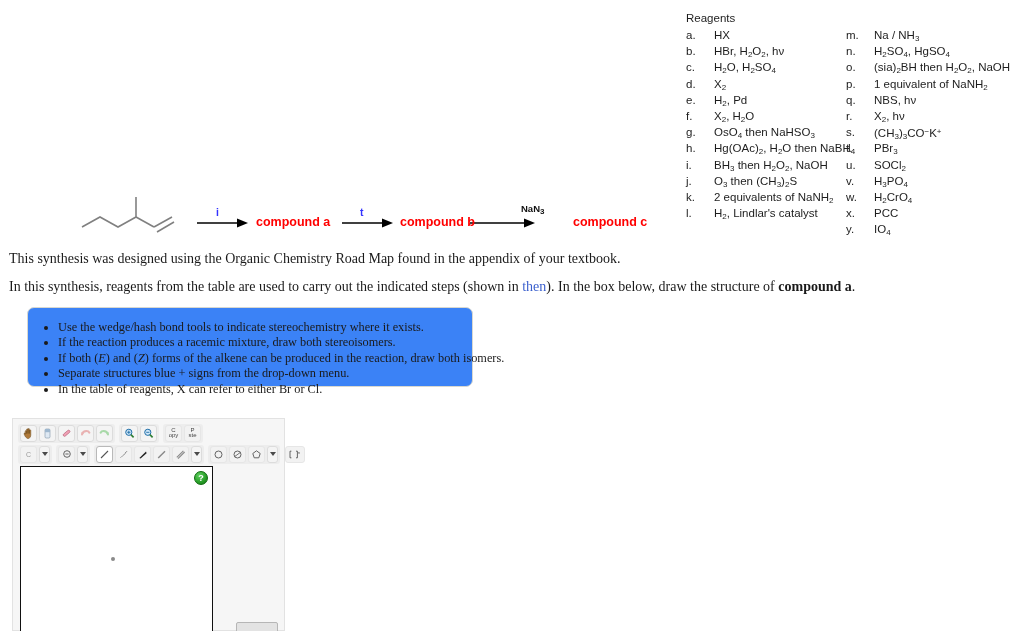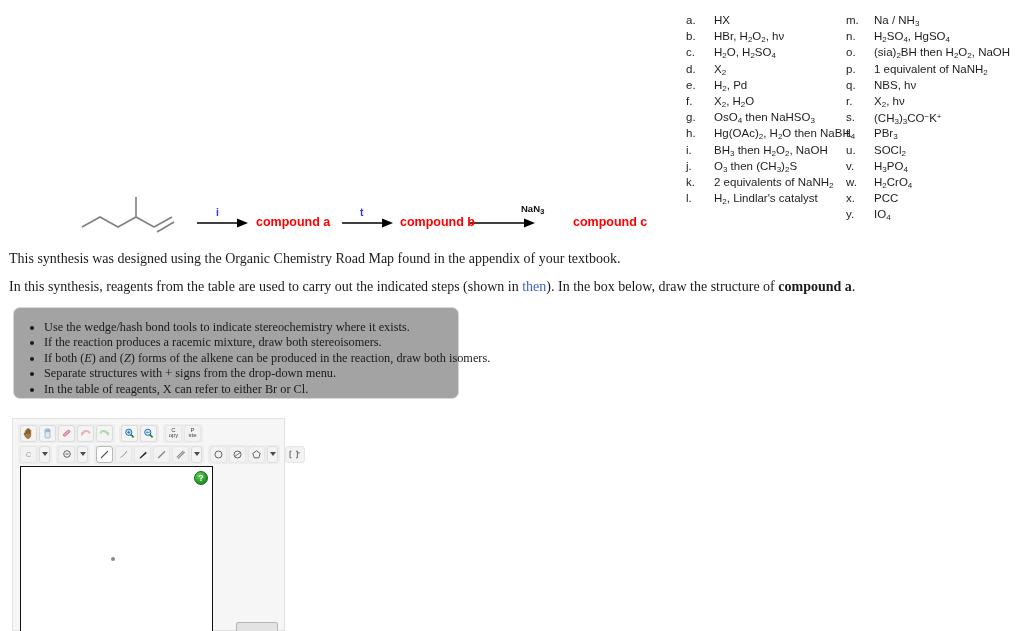--- a/index.html
+++ b/index.html
@@ -40,22 +40,22 @@
   
   .para{
     position:absolute;left:9px;font-size:14px;
     font-family:Liberation Serif, serif;color:#1a1a1a;white-space:nowrap;
   }
   .para b{font-weight:bold;}
   .blue{color:#3a5fcd;}
 
   
   #instrbox{
-    position:absolute;left:13px;top:307px;width:446px;height:92px;
-    background:#a3a3a3;border:1px solid #d8d8d0;border-radius:7px;
+    position:absolute;left:27px;top:307px;width:446px;height:80px;
+    background:#3b82f6;border:1px solid #d8d8d0;border-radius:7px;
     box-sizing:border-box;
   }
   #instrbox ul{margin:0;padding:12px 0 0 30px;list-style:disc;}
   #instrbox li{
     font-size:12.3px;font-family:"Liberation Serif",serif;
     line-height:15.4px;color:#1a1a1a;white-space:nowrap;
   }
   #instrbox li i{font-style:italic;}
 
   
@@ -106,20 +106,21 @@
   }
   #bottombtn{
     position:absolute;left:236px;top:622px;width:42px;height:12px;
     background:#e3e3e3;border:1px solid #b6b6b6;border-radius:2px;box-sizing:border-box;
   }
 </style>
 </head>
 <body>
 
 <div id="reagents">
+  <p class="rg-title">Reagents</p>
   <div class="rg-cols">
     <div class="rg-col left">
         <div class="rg-row">
           <span class="rg-key">a.</span>
           <span class="rg-val">HX</span>
         </div>
         <div class="rg-row">
           <span class="rg-key">b.</span>
           <span class="rg-val">HBr, H<sub>2</sub>O<sub>2</sub>, hν</span>
         </div>
@@ -261,21 +262,21 @@
 
 <div class="para" style="top:279px;">
   <span>In this synthesis, reagents from the table are used to carry out the indicated steps (shown in </span><span class="blue">then</span><span>). In the box below, draw the structure of </span><b>compound a</b><span>.</span>
 </div>
 
 <div id="instrbox">
   <ul>
       <li>Use the wedge/hash bond tools to indicate stereochemistry where it exists.</li>
       <li>If the reaction produces a racemic mixture, draw both stereoisomers.</li>
       <li>If both (<i>E</i>) and (<i>Z</i>) forms of the alkene can be produced in the reaction, draw both isomers.</li>
-      <li>Separate structures with + signs from the drop-down menu.</li>
+      <li>Separate structures blue + signs from the drop-down menu.</li>
       <li>In the table of reagents, X can refer to either Br or Cl.</li>
     </ul>
 </div>
 
 <div id="editor">
 
   <div class="tbrow r1">
     <div class="grp">
       <div class="tbtn">
         <svg width="11" height="11" viewBox="0 0 11 11">

